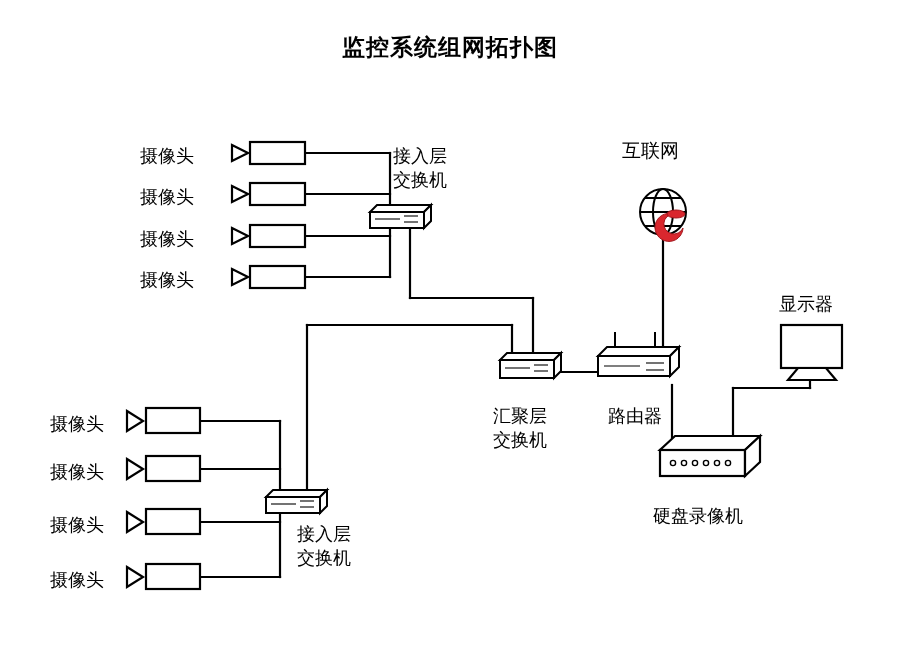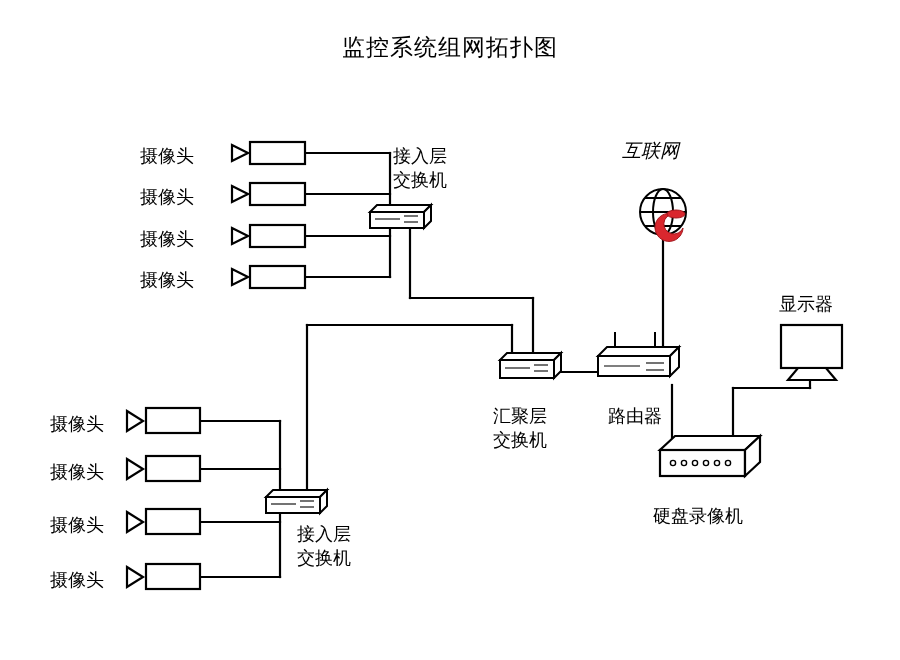--- a/index.html
+++ b/index.html
@@ -15,34 +15,33 @@
     font-family: "DejaVu Sans", "Liberation Sans", sans-serif;
     overflow: hidden;
   }
   #title {
     position: absolute;
     left: 0;
     top: 32px;
     width: 900px;
     text-align: center;
     font-size: 23px;
-    font-weight: normal;
+    font-weight: bold;
     color: #000000;
     letter-spacing: 1px;
   }
   .lbl {
     position: absolute;
     font-size: 18px;
     color: #000000;
     white-space: pre;
     line-height: 1.35;
   }
   .lbl.big {
     font-size: 19px;
-    font-style: italic;
   }
   svg.layer {
     position: absolute;
     left: 0;
     top: 0;
     width: 900px;
     height: 660px;
   }
 </style>
 </head>

